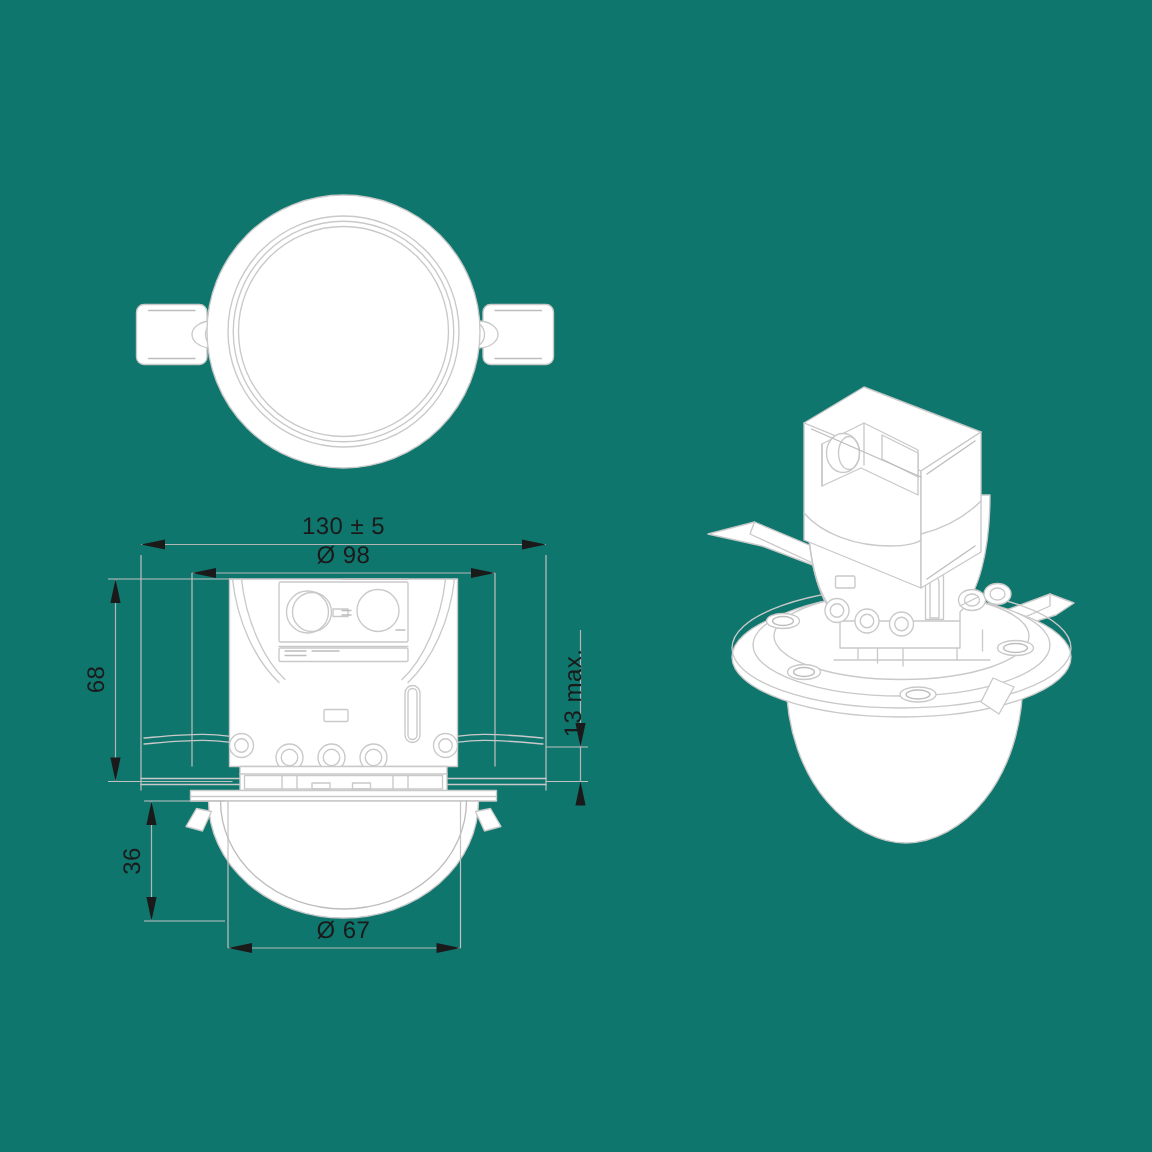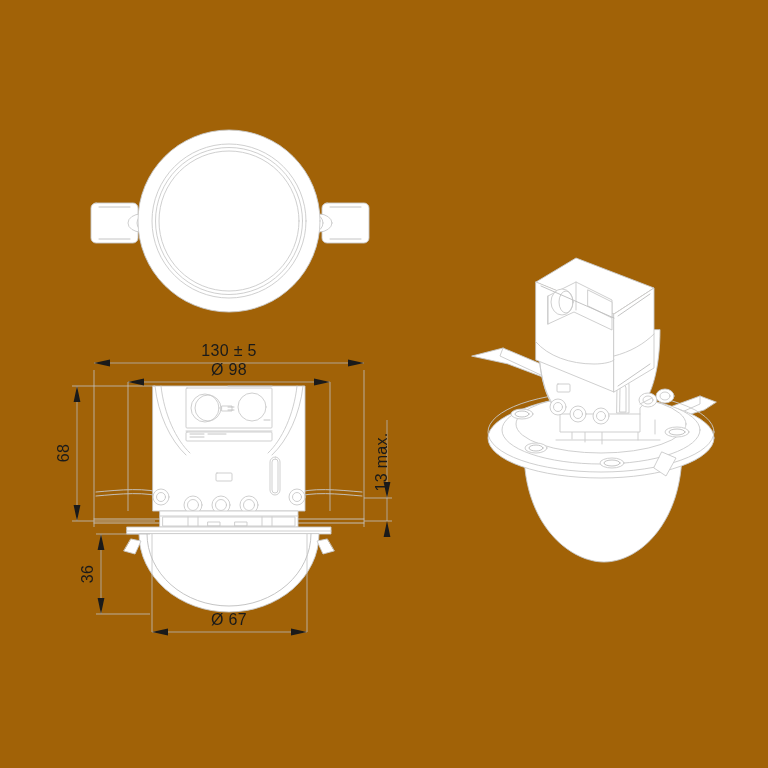--- a/index.html
+++ b/index.html
@@ -10,21 +10,21 @@
   body {
     width: 768px;
     height: 768px;
     overflow: hidden;
     font-family: "Liberation Sans", sans-serif;
   }
   #drawing-canvas {
     position: relative;
     width: 768px;
     height: 768px;
-    background: #a16207;
+    background: #0f766e;
   }
   svg.dwg {
     position: absolute;
     top: 0;
     left: 0;
     width: 768px;
     height: 768px;
   }
   .ln {
     fill: none;

